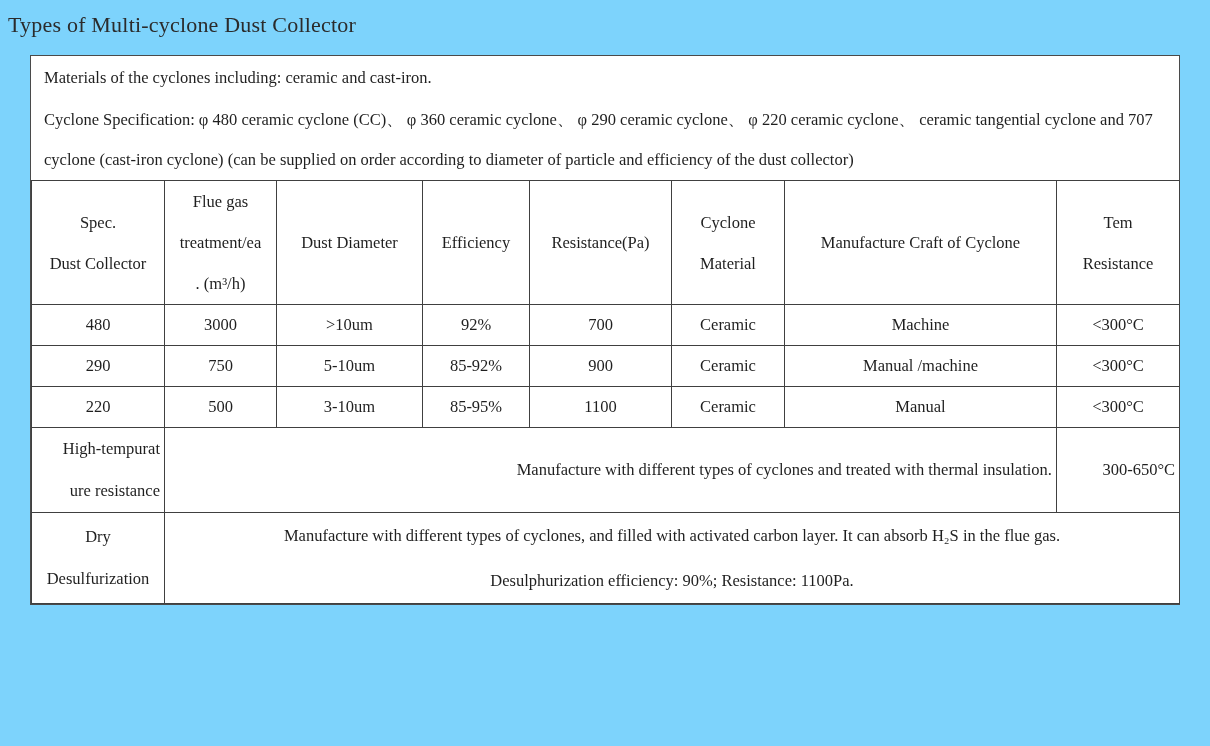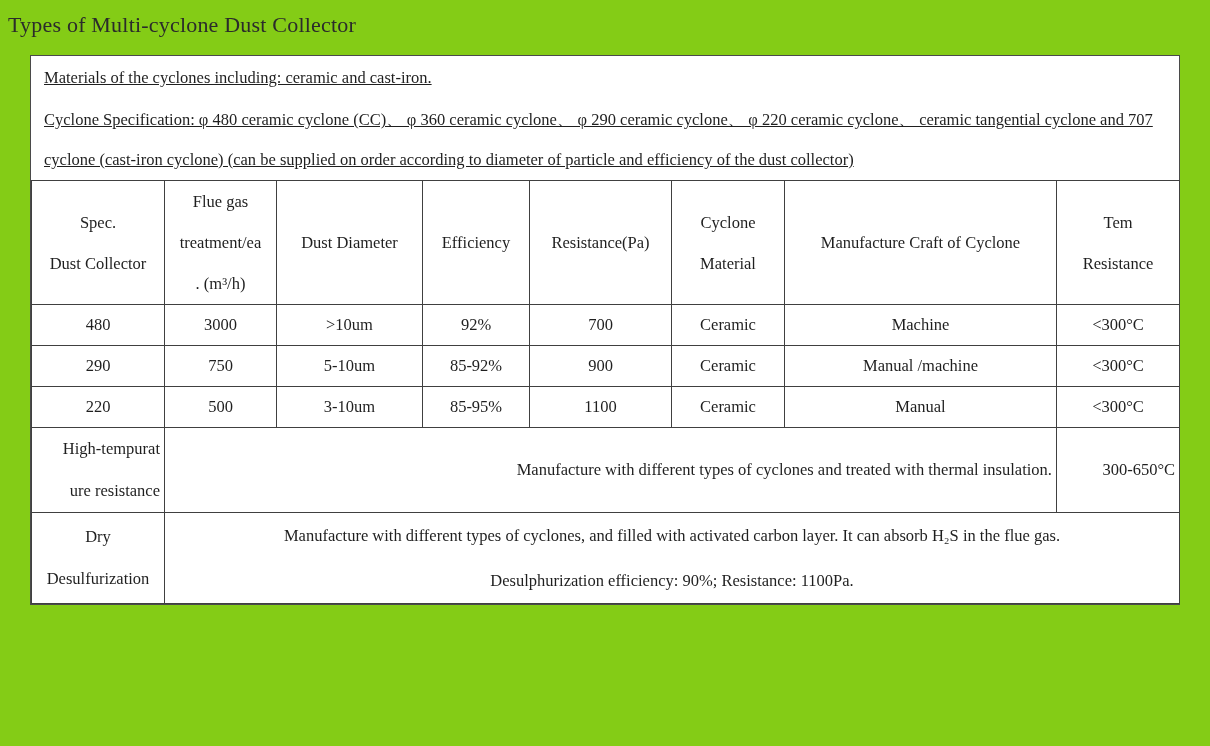--- a/index.html
+++ b/index.html
@@ -5,21 +5,21 @@
   html, body {
     margin: 0;
     padding: 0;
     background: #ffffff;
     font-family: "Liberation Serif", "DejaVu Serif", serif;
     color: #1f1f1f;
   }
   .page {
     width: 1210px;
     height: 746px;
-    background: #84cc16;
+    background: #7dd3fc;
     box-sizing: border-box;
     overflow: hidden;
   }
   .page-title {
     font-size: 22px;
     font-weight: normal;
     color: #2b2b2b;
     margin: 0;
     padding: 12px 0 0 8px;
     letter-spacing: 0.2px;
@@ -30,21 +30,20 @@
     border: 1.5px solid #4a4a4a;
     box-sizing: content-box;
     background: #ffffff;
   }
   .intro {
     margin: 0;
     padding: 2px 13px 0 13px;
     font-size: 16.5px;
     line-height: 40px;
     color: #1f1f1f;
-    text-decoration: underline;
   }
   table.spec-table {
     width: 100%;
     border-collapse: collapse;
     table-layout: fixed;
     font-size: 16.5px;
     color: #1f1f1f;
   }
   table.spec-table th,
   table.spec-table td {

